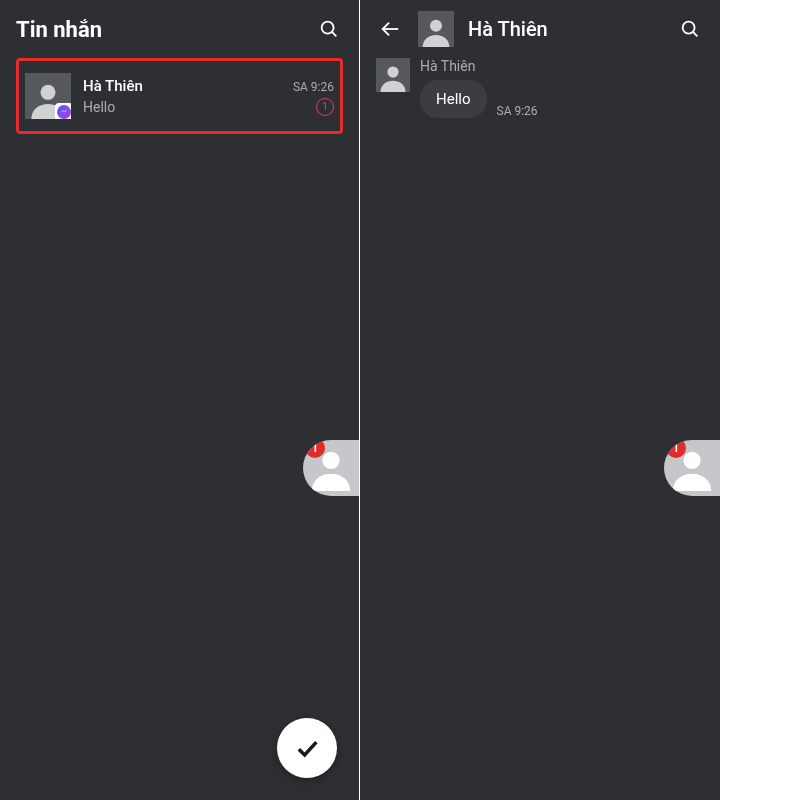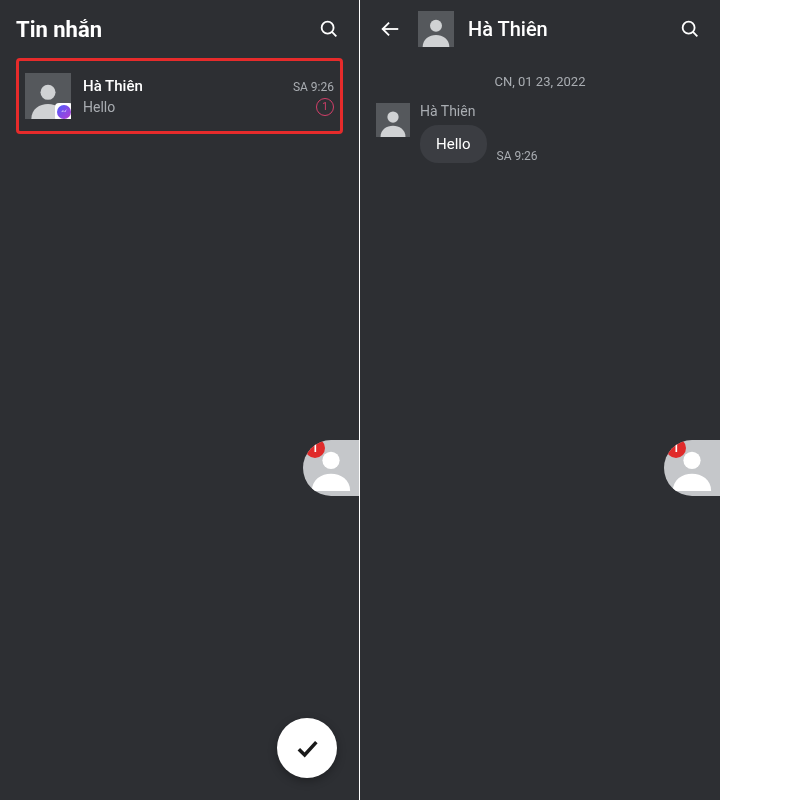--- a/index.html
+++ b/index.html
@@ -294,21 +294,20 @@
     </div>
     <div class="title centered">Hà Thiên</div>
     <div class="icon-btn">
       <svg viewBox="0 0 24 24">
           <circle cx="10.5" cy="10.5" r="6.5"></circle>
           <line x1="20" y1="20" x2="15.2" y2="15.2"></line>
         </svg>
     </div>
   </div>
 
-  <div class="date-sep">CN, 01 23, 2022</div>
 
   <div class="msg-block">
     <div class="msg-avatar">
       <svg viewBox="0 0 24 24">
           <circle cx="12" cy="8" r="4.5"></circle>
           <path d="M2 24c0-6 5-9 10-9s10 3 10 9z"></path>
         </svg>
     </div>
     <div class="msg-col">
       <div class="sender-name">Hà Thiên</div>

